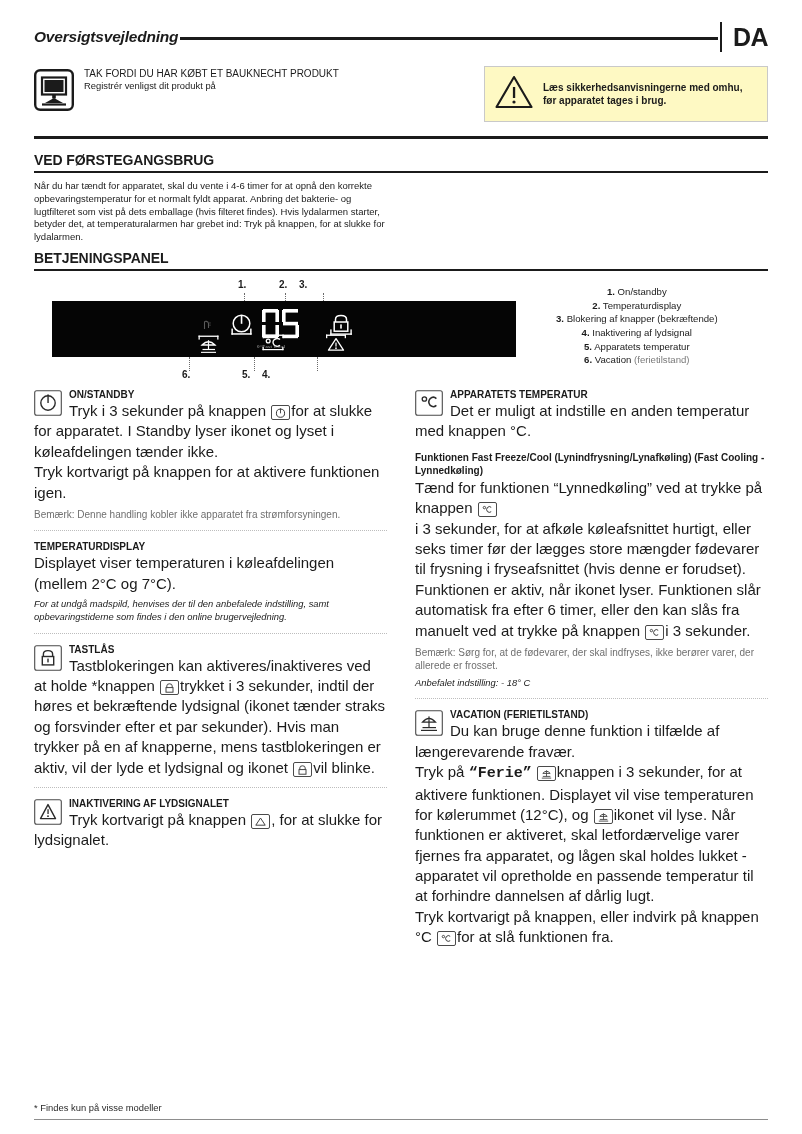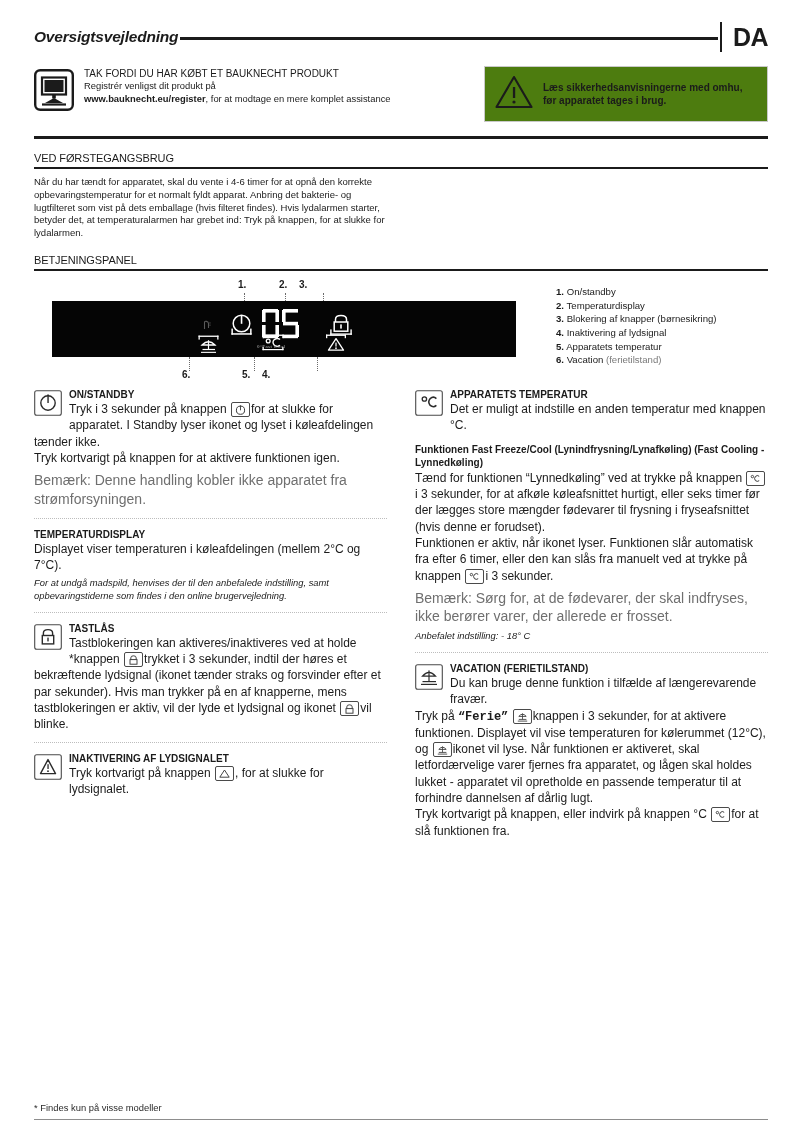--- a/index.html
+++ b/index.html
@@ -47,33 +47,33 @@
   }
   .intro-left { display: flex; width: 430px; gap: 10px; }
   .monitor-icon { flex: 0 0 auto; margin-top: 3px; }
   .intro-text { font-size: 9.4px; line-height: 1.32; padding-top: 1px; }
   .intro-text .b { font-weight: bold; }
   .intro-text .big { font-weight: normal; font-size: 10px; }
 
   .warnbox {
     margin-left: 20px;
     flex: 1;
-    background: #4d7c0f;
+    background: #fef9c3;
     border: 1px solid #c9c9c9;
     display: flex; align-items: center; gap: 10px;
     padding: 8px 10px;
     min-height: 50px;
   }
   .warnbox .wtext { font-weight: bold; font-size: 10px; line-height: 1.32; }
 
   .thick-rule { height: 3px; background: #1b1b1b; margin-top: 14px; }
 
   
   .sec-h {
-    font-weight: normal; font-size: 11px; letter-spacing: -0.1px;
+    font-weight: bold; font-size: 14px; letter-spacing: -0.1px;
     margin-top: 13px; margin-bottom: 3px;
   }
   .sec-rule { height: 2px; background: #1b1b1b; }
 
   
   .cols { display: flex; gap: 28px; margin-top: 7px; }
   .col { width: 353px; }
   p.t { font-size: 9.5px; line-height: 1.35; margin: 0 0 0 0; }
 
   
@@ -85,34 +85,34 @@
   .panel-callout-bot {
     position: relative; height: 22px; font-weight: bold; font-size: 10px;
   }
   .panel-callout-top span, .panel-callout-bot span { position: absolute; }
   .panel-black {
     background: #050505; height: 56px; position: relative;
     margin: 0 18px;
   }
   .lead { position: absolute; border-left: 1px dotted #6a6a6a; }
 
-  .legend { padding-left: 22px; padding-top: 6px; font-size: 9.6px; line-height: 1.42; }
+  .legend { padding-left: 22px; padding-top: 6px; font-size: 9.6px; line-height: 1.42; text-align: center; }
   .legend li { list-style: none; }
   .legend ol { margin: 0; padding: 0; }
   .legend .n { font-weight: bold; }
   .legend .muted { color: #7a7a7a; }
 
   
   .fblock { margin-top: 10px; }
   .fhead { font-weight: bold; font-size: 10px; margin-bottom: 1px; }
   .ficon {
     float: left; margin-right: 7px; margin-top: 1px; margin-bottom: 1px;
   }
-  .fbody { font-size: 12px; line-height: 1.36; }
-  .note { color: #6f6f6f; font-size: 14px; line-height: 1.33; margin-top: 5px; }
+  .fbody { font-size: 15px; line-height: 1.36; }
+  .note { color: #6f6f6f; font-size: 10px; line-height: 1.33; margin-top: 5px; }
   .ital { font-style: italic; font-size: 9.4px; line-height: 1.36; margin-top: 4px; }
   .dot-rule {
     border-top: 1.5px dotted #bdbdbd; margin: 9px 0 0 0; height: 0;
   }
   .inline-key {
     display: inline-block; vertical-align: -4px;
     border: 1px solid #4a4a4a; border-radius: 2px;
     width: 19px; height: 15px; position: relative; background: #fff;
     margin: 0 1px;
   }
@@ -146,23 +146,20 @@
           <rect x="8" y="8.5" width="24" height="17" fill="none" stroke="#1b1b1b" stroke-width="2.2"></rect>
           <rect x="10.5" y="11" width="19" height="12" fill="#1b1b1b"></rect>
           <rect x="18.2" y="25.5" width="3.6" height="4" fill="#1b1b1b"></rect>
           <path d="M11 34 L20 29 L29 34 Z" fill="#1b1b1b"></path>
           <rect x="8" y="34.4" width="24" height="2.2" fill="#1b1b1b"></rect>
         </svg>
       </span>
       <div class="intro-text">
         <div class="big">TAK FORDI DU HAR KØBT ET BAUKNECHT PRODUKT</div>
         <div>Registrér venligst dit produkt på</div>
-        <div>
-          <span class="b">www.bauknecht.eu/register</span><span>, for at modtage en mere komplet assistance</span>
-        </div>
       </div>
     </div>
 
     <div class="warnbox">
       <span>
         <svg width="38" height="34" viewBox="0 0 38 34">
           <path d="M19 2 L36.5 32 L1.5 32 Z" fill="none" stroke="#1b1b1b" stroke-width="2.1" stroke-linejoin="round"></path>
           <rect x="17.9" y="12" width="2.3" height="11" fill="#1b1b1b"></rect>
           <circle cx="19" cy="27" r="1.6" fill="#1b1b1b"></circle>
         </svg>
@@ -174,21 +171,21 @@
   <div class="thick-rule"></div>
 
   <div class="sec-h">VED FØRSTEGANGSBRUG</div>
   <div class="sec-rule"></div>
   <div class="cols">
     <div class="col">
       <p class="t">Når du har tændt for apparatet, skal du vente i 4-6 timer for at opnå den korrekte opbevaringstemperatur for et normalt fyldt apparat. Anbring det bakterie- og lugtfilteret som vist på dets emballage (hvis filteret findes). Hvis lydalarmen starter, betyder det, at temperaturalarmen har grebet ind: Tryk på knappen, for at slukke for lydalarmen.</p>
     </div>
   </div>
 
-  <div class="sec-h" style="margin-top:14px">BETJENINGSPANEL</div>
+  <div class="sec-h" style="margin-top:6px">BETJENINGSPANEL</div>
   <div class="sec-rule"></div>
 
   <div class="panel-wrap">
     <div class="panel-figure">
 
       <div class="panel-callout-top">
         <span style="left:204px;top:0">1.</span>
         <span style="left:245px;top:0">2.</span>
         <span style="left:265px;top:0">3.</span>
         <span class="lead" style="left:210px;top:14px;height:22px;border-left-width:1px;"></span>
@@ -290,21 +287,21 @@
         <span style="left:148px;top:12px">6.</span>
         <span style="left:208px;top:12px">5.</span>
         <span style="left:228px;top:12px">4.</span>
       </div>
     </div>
 
     <div class="legend">
       <ol>
         <li><span class="n">1.</span> <span>On/standby</span></li>
         <li><span class="n">2.</span> <span>Temperaturdisplay</span></li>
-        <li><span class="n">3.</span> <span>Blokering af knapper (børnesikring)</span></li>
+        <li><span class="n">3.</span> <span>Blokering af knapper (bekræftende)</span></li>
         <li><span class="n">4.</span> <span>Inaktivering af lydsignal</span></li>
         <li><span class="n">5.</span> <span>Apparatets temperatur</span></li>
         <li><span class="n">6.</span> <span>Vacation </span><span class="muted">(ferietilstand)</span></li>
       </ol>
     </div>
   </div>
 
   <div class="cols" style="margin-top:10px">
 
     <div class="col">

